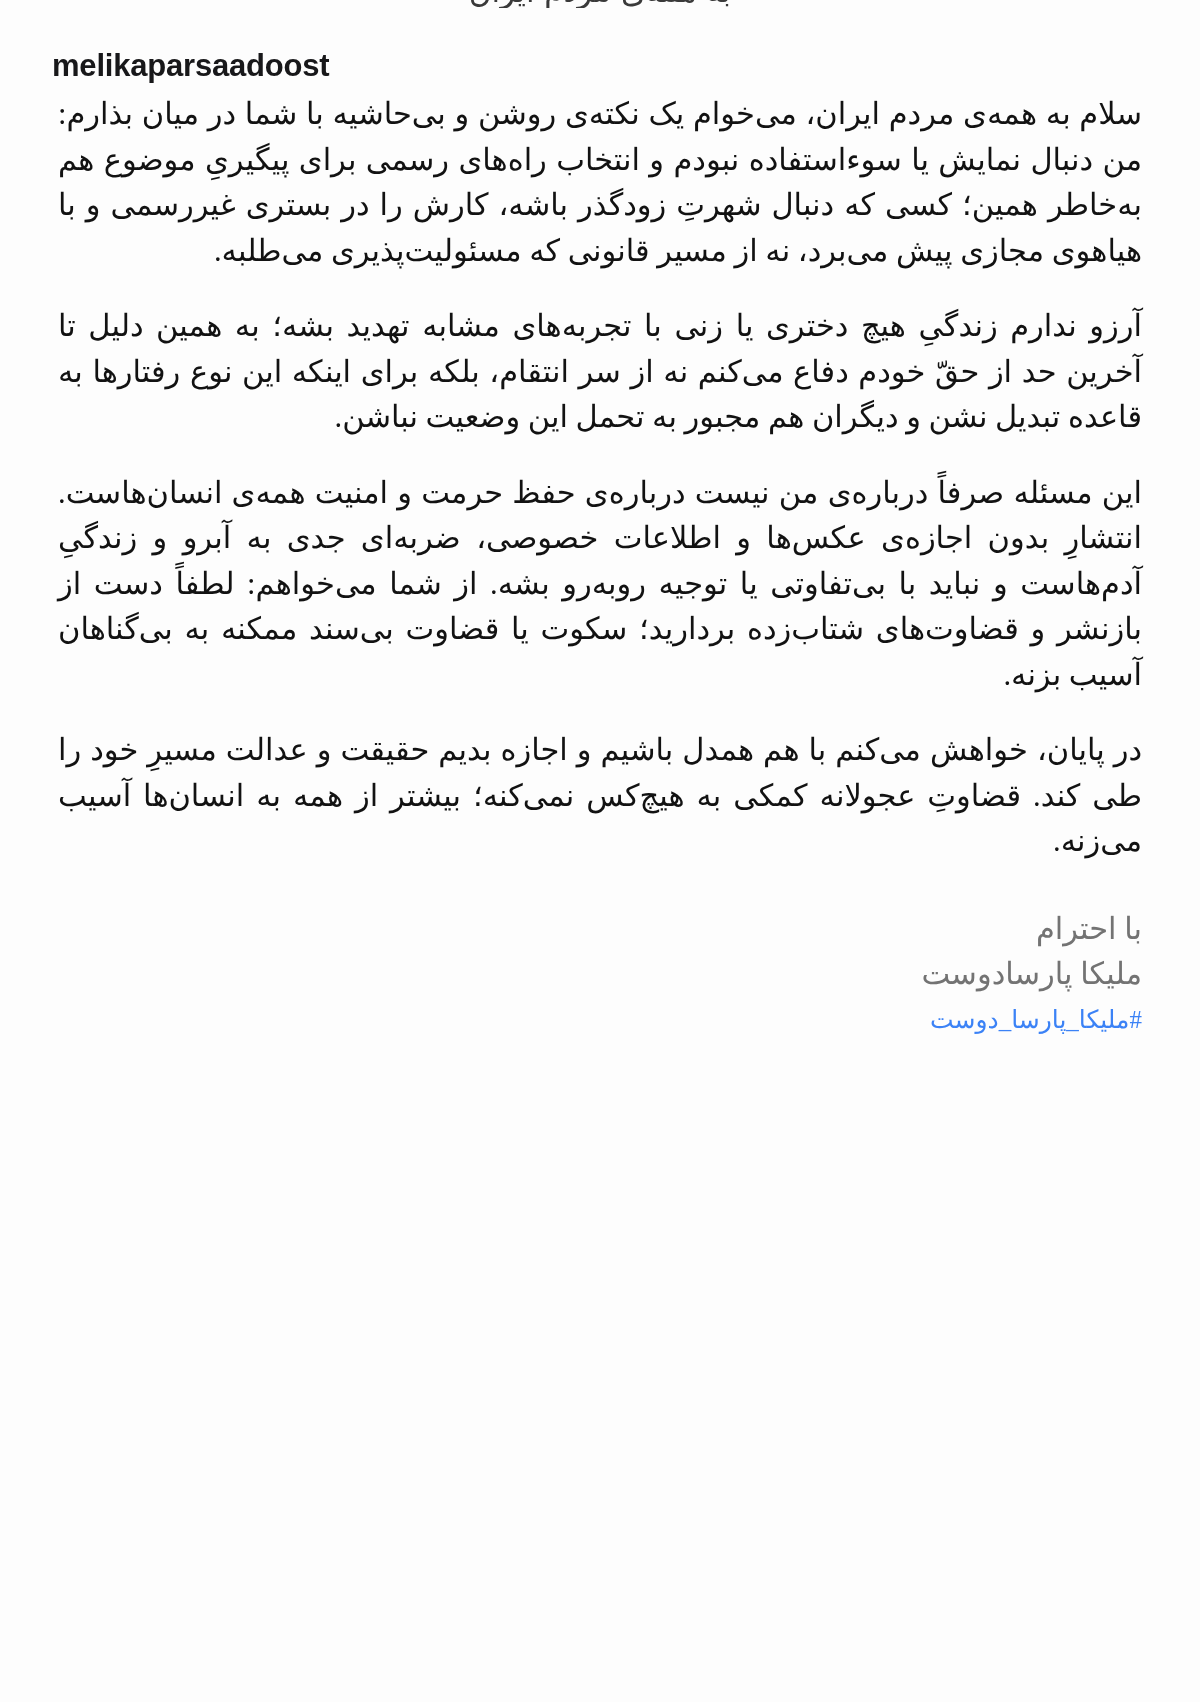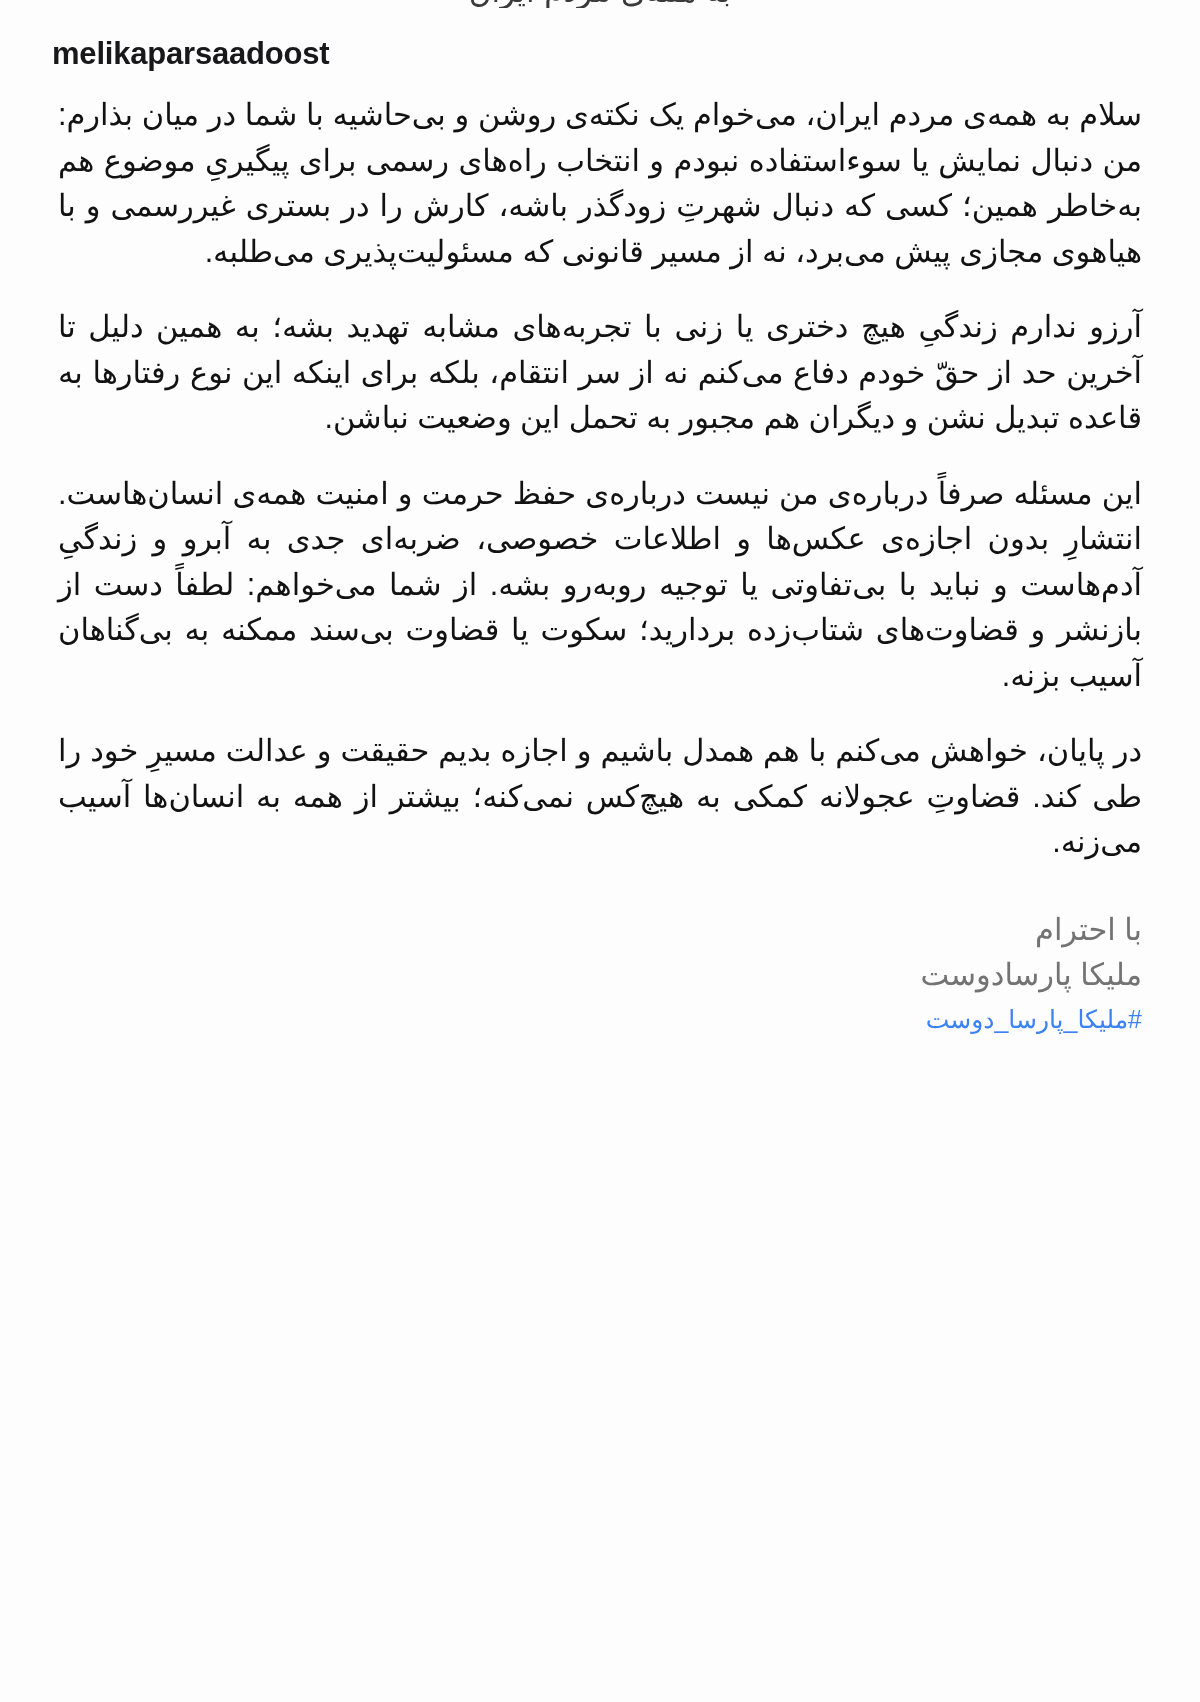--- a/index.html
+++ b/index.html
@@ -31,38 +31,38 @@
     font-family: "DejaVu Sans", sans-serif;
     font-size: 31px;
     line-height: 34px;
     text-align: center;
     direction: rtl;
     opacity: 0.92;
     white-space: nowrap;
   }
   .username {
     position: absolute;
-    top: 36px;
+    top: 48px;
     left: 52px;
     direction: ltr;
     text-align: center;
     font-family: "Liberation Sans", sans-serif;
     font-weight: bold;
     font-size: 31px;
     letter-spacing: -0.2px;
     color: #18181a;
   }
   .post-body {
     position: absolute;
     top: 92px;
     right: 58px;
     left: 58px;
     direction: rtl;
     text-align: right;
-    font-family: Liberation Sans, sans-serif;
+    font-family: Liberation Serif, serif;
     font-size: 30.5px;
     line-height: 45.5px;
     color: #121212;
   }
   .post-body p {
     margin: 0 0 30px 0;
     text-align: justify;
     text-justify: inter-word;
   }
   .post-body p:last-of-type {

